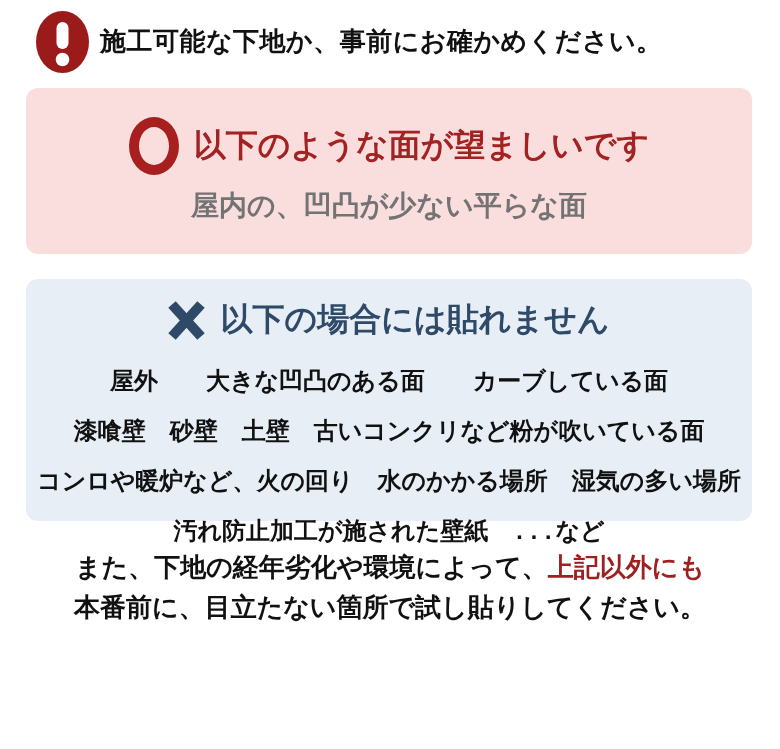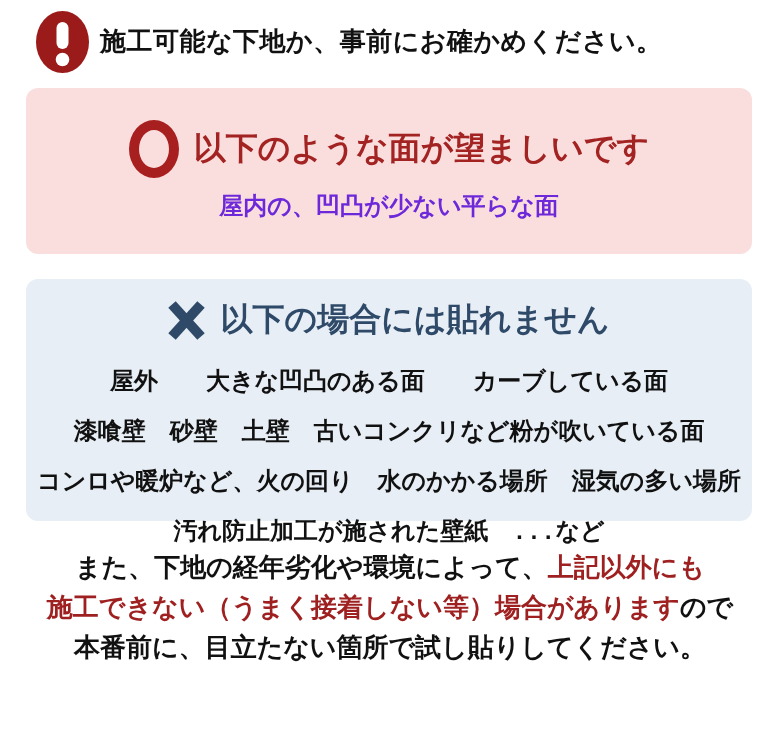--- a/index.html
+++ b/index.html
@@ -59,22 +59,22 @@
   .maru-ring {
     display: inline-block;
     width: 30px;
     height: 38px;
     border: 10px solid #a81f1f;
     border-radius: 50%;
     flex: 0 0 auto;
   }
   .pink-detail {
     margin-top: 12px;
-    font-size: 24px;
-    color: #6d28d9;
+    font-size: 28px;
+    color: #737373;
     white-space: nowrap;
   }
 
   
   .box-blue {
     background: #e7eef5;
     margin-top: 25px;
     height: 242px;
   }
   .blue-head {
@@ -145,20 +145,17 @@
       <div class="row">コンロや暖炉など、火の回り　水のかかる場所　湿気の多い場所</div>
       <div class="row">汚れ防止加工が施された壁紙　...など</div>
     </div>
   </section>
 
   <div class="footer">
     <div>
       <span>また、下地の経年劣化や環境によって、</span><span class="red">上記以外にも</span>
     </div>
     <div>
-      <span class="red">施工できない（うまく接着しない等）場合があります</span><span>ので</span>
-    </div>
-    <div>
       <span>本番前に、目立たない箇所で試し貼りしてください。</span>
     </div>
   </div>
 
 </div>
 
 </body></html>

